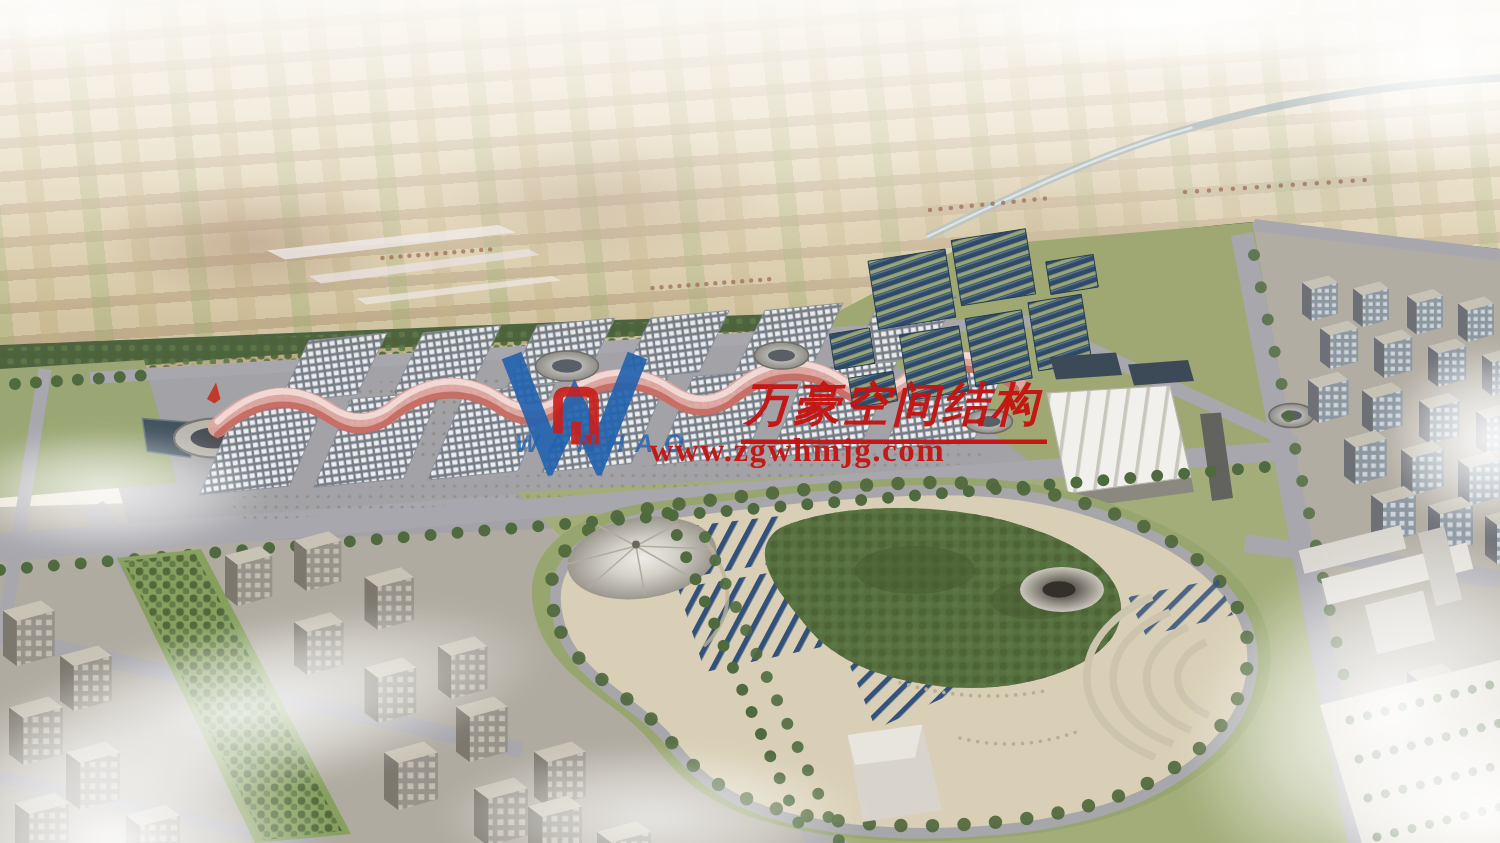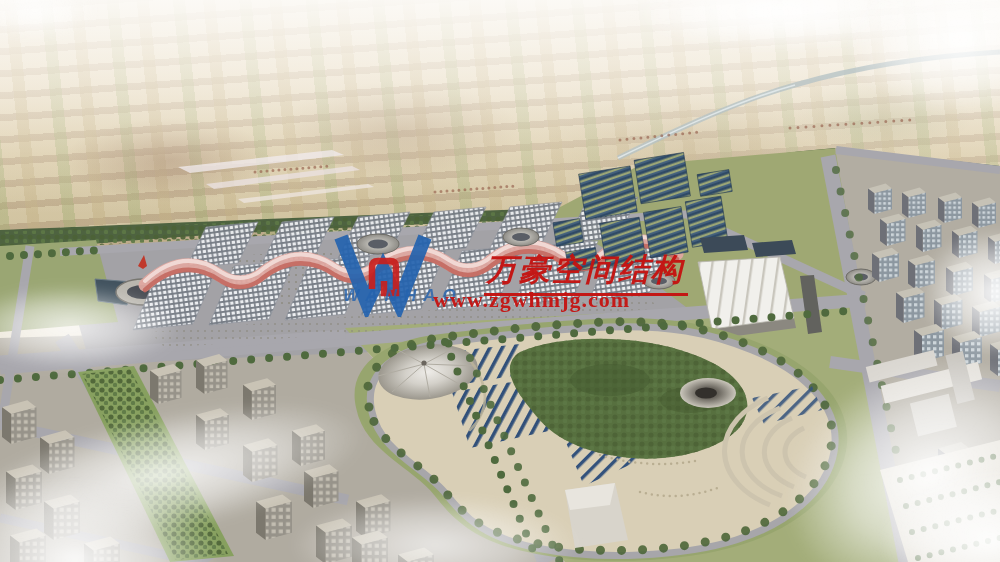--- a/index.html
+++ b/index.html
@@ -35,21 +35,21 @@
   .cl7{left:-70px;top:480px;width:290px;height:160px;}
   .cl8{left:290px;top:495px;width:290px;height:100px;opacity:.75;}
   .cl9{left:-25px;top:-18px;width:120px;height:55px;opacity:.8;}
 
   
   .wm{position:absolute;z-index:50;}
   .wm-logo{left:334px;top:231px;width:98px;height:86px;}
   .wm-word{left:328px;top:286px;width:150px;text-align:center;
     font-weight:bold;font-style:italic;font-size:17px;letter-spacing:7px;
     color:var(--logo-blue,#2563ae);opacity:.8;}
-  .wm-cn{left:484px;top:249px;font-weight:bold;font-style:italic;font-size:31px;
+  .wm-cn{left:494px;top:249px;font-weight:bold;font-style:italic;font-size:31px;
     letter-spacing:2px;color:var(--watermark-red,#c51311);
     font-family:"Liberation Serif","DejaVu Serif",serif;
     border-bottom:3px solid var(--watermark-red,#c51311);padding:0 4px 2px 2px;opacity:.96;}
   .wm-url{left:433px;top:287px;font-weight:bold;font-size:22px;letter-spacing:1px;
     color:var(--watermark-red,#c51311);font-family:"Liberation Serif","DejaVu Serif",serif;opacity:.95;}
 </style>
 </head>
 <body>
 
 <div class="scene">

